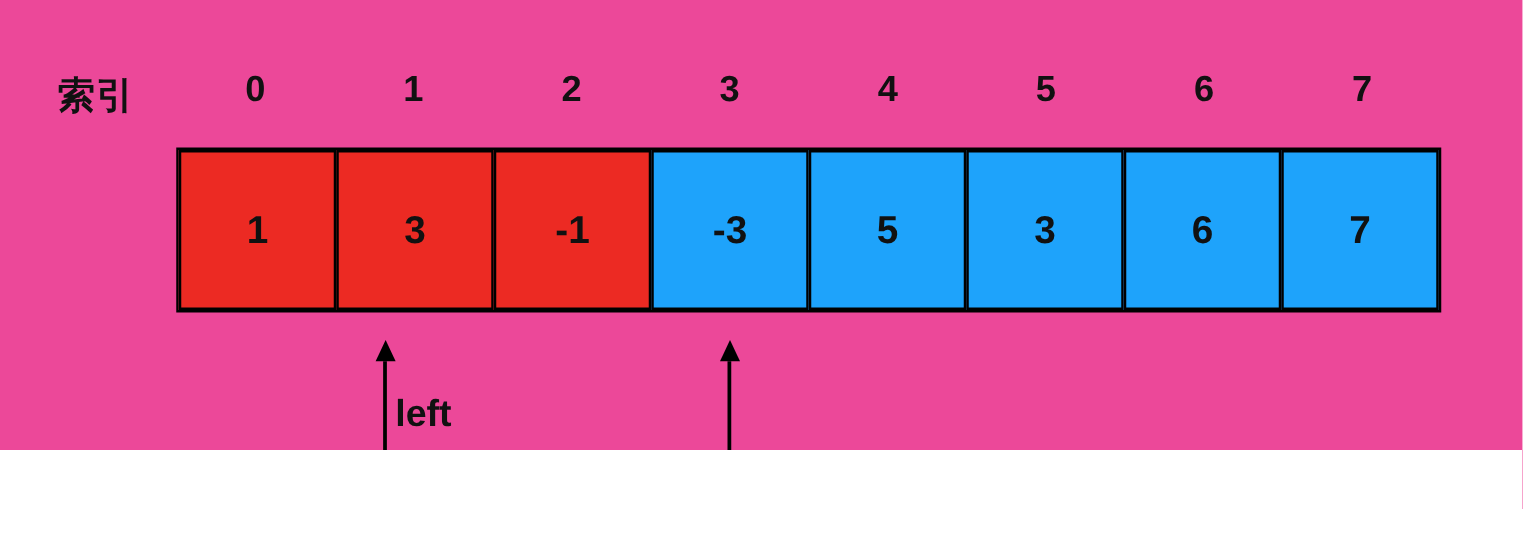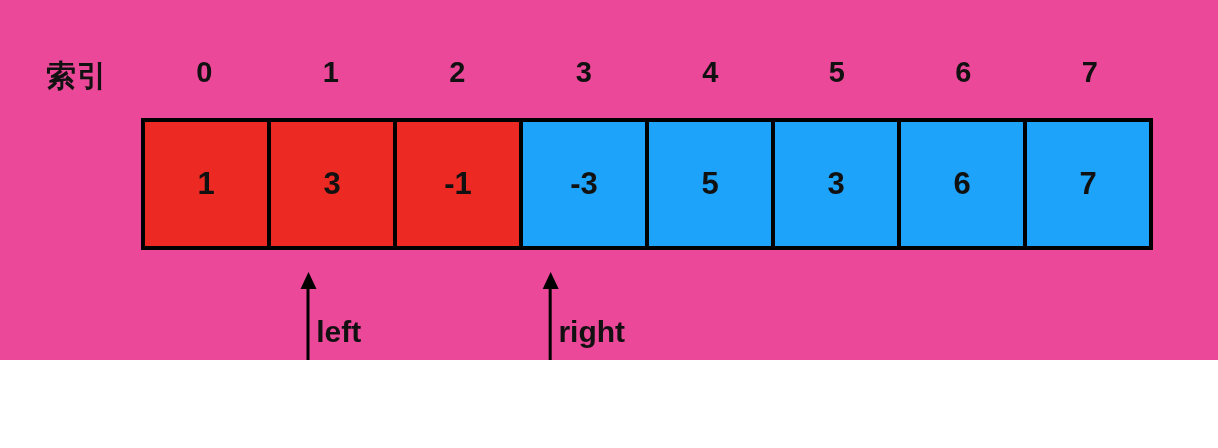--- a/index.html
+++ b/index.html
@@ -142,16 +142,15 @@
       <div class="arrow-head"></div>
       <div class="arrow-shaft"></div>
     </div>
     <div class="pointer-label">left</div>
   </div>
       <div class="pointer" style="left: 583.75px;">
     <div class="arrow">
       <div class="arrow-head"></div>
       <div class="arrow-shaft"></div>
     </div>
-    <div class="pointer-label">right</div>
   </div>
     </div>
 </div>
 
 </body></html>

